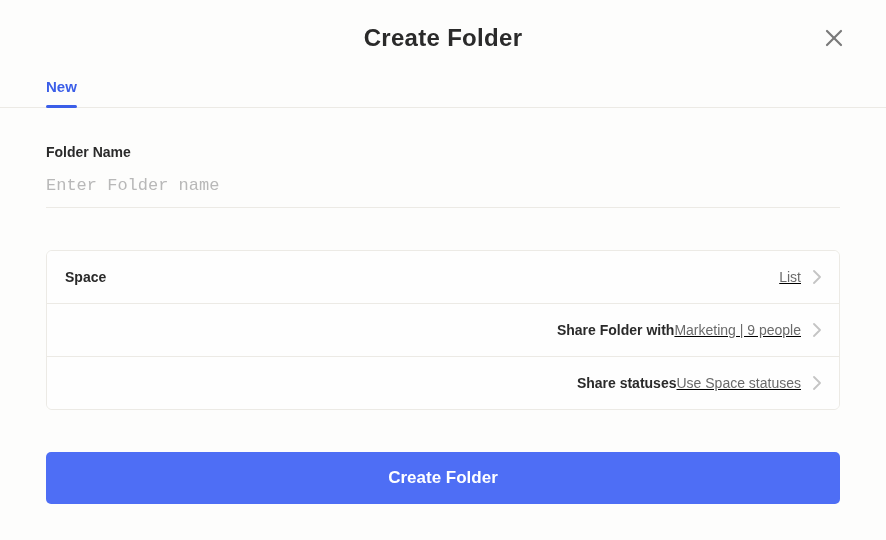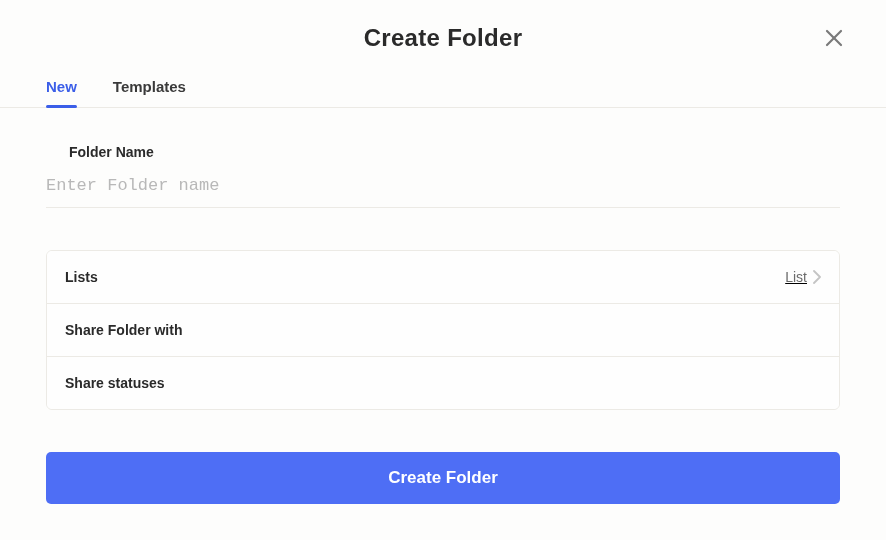--- a/index.html
+++ b/index.html
@@ -38,21 +38,21 @@
       height: 24px;
       cursor: pointer;
       color: #7a7a7a;
     }
     .close-btn svg {
       width: 24px;
       height: 24px;
     }
     .tabs {
       display: flex;
-      gap: 36px;
+      gap: 22px;
       padding: 0 46px;
       margin-top: 26px;
       border-bottom: 1px solid #eceae5;
     }
     .tab {
       font-size: 15px;
       font-weight: 600;
       padding-bottom: 12px;
       cursor: pointer;
       color: #3a3a3a;
@@ -72,21 +72,20 @@
       border-radius: 2px;
     }
     .content {
       padding: 36px 46px 0 46px;
     }
     .field-label {
       font-size: 14px;
       font-weight: 600;
       color: #2a2a2a;
       margin-bottom: 12px;
-      margin-left: 23px;
     }
     .text-input {
       width: 100%;
       border: none;
       border-bottom: 1px solid #eceae5;
       background: transparent;
       font-size: 17px;
       color: #2a2a2a;
       padding: 4px 0 12px 0;
       outline: none;
@@ -104,30 +103,31 @@
     .option-row {
       display: flex;
       align-items: center;
       justify-content: space-between;
       padding: 18px 18px;
       cursor: pointer;
       background: #fefefe;
     }
     .option-row + .option-row {
       border-top: 1px solid #eceae5;
+      justify-content: flex-end;
     }
     .option-label {
       font-size: 14px;
       font-weight: 600;
       color: #2a2a2a;
     }
     .option-right {
       display: flex;
       align-items: center;
-      gap: 6px;
+      gap: 12px;
       text-decoration: underline;
     }
     .option-value {
       font-size: 14px;
       color: #6a6a6a;
     }
     .chevron {
       width: 8px;
       height: 14px;
       color: #c4c4c4;
@@ -164,47 +164,62 @@
         <svg viewBox="0 0 24 24" fill="none" stroke="currentColor" stroke-width="2.2" stroke-linecap="round">
           <line x1="5" y1="5" x2="19" y2="19"></line>
           <line x1="19" y1="5" x2="5" y2="19"></line>
         </svg>
       </span>
     </div>
   </div>
 
   <div class="tabs">
     <div class="tab active">New</div>
-    <div class="tab">Templates</div>
   </div>
 
   <div class="content">
     <div class="field-label">Folder Name</div>
     <input type="text" class="text-input" placeholder="Enter Folder name" style="">
 
     <div class="options">
 
       <div class="option-row">
-        <div class="option-label">Lists</div>
+        <div class="option-label">Space</div>
         <div class="option-right">
           <div class="option-value">List</div>
           <span class="chevron">
             <svg viewBox="0 0 8 14" fill="none" stroke="currentColor" stroke-width="1.8" stroke-linecap="round" stroke-linejoin="round">
               <polyline points="1,1 7,7 1,13"></polyline>
             </svg>
           </span>
         </div>
       </div>
 
       <div class="option-row">
         <div class="option-label">Share Folder with</div>
+        <div class="option-right">
+          <div class="option-value">Marketing | 9 people</div>
+          <span class="chevron">
+            <svg viewBox="0 0 8 14" fill="none" stroke="currentColor" stroke-width="1.8" stroke-linecap="round" stroke-linejoin="round">
+              <polyline points="1,1 7,7 1,13"></polyline>
+            </svg>
+          </span>
+        </div>
       </div>
 
       <div class="option-row">
         <div class="option-label">Share statuses</div>
+        <div class="option-right">
+          <div class="option-value">Use Space statuses</div>
+          <span class="chevron">
+            <svg viewBox="0 0 8 14" fill="none" stroke="currentColor" stroke-width="1.8" stroke-linecap="round" stroke-linejoin="round">
+              <polyline points="1,1 7,7 1,13"></polyline>
+            </svg>
+          </span>
+        </div>
       </div>
 
     </div>
   </div>
 
   <div class="footer">
     <button class="primary-btn">Create Folder</button>
   </div>
 
 </div>

